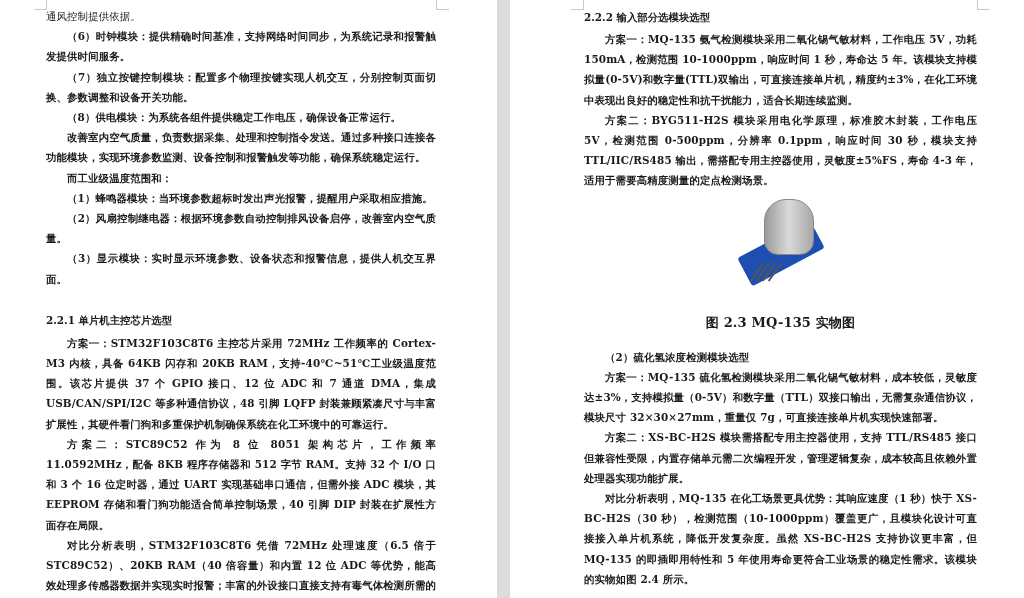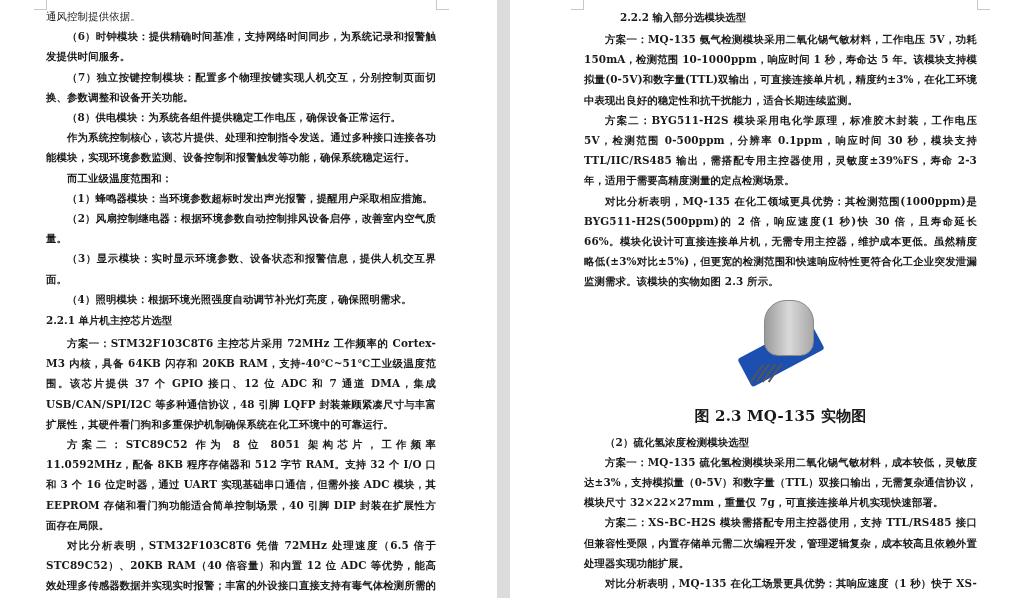--- a/index.html
+++ b/index.html
@@ -29,23 +29,23 @@
   #page-right .content { left:74px; width:393px; }
   p {
     margin:0; font-size:10.4px; line-height:20.2px; text-align:justify;
     letter-spacing:0.15px;
   }
   p.indent { text-indent:21px;font-weight:bold; }
   h3 {
     margin:0; font-size:10.4px; line-height:22px; font-weight:bold;
     font-family: "DejaVu Serif", "Liberation Serif", serif;
   }
-  .sec-title { margin-top:0; margin-bottom:2px; }
+  .sec-title { margin-top:20px; margin-bottom:2px; }
   .figure { text-align:center; }
-  .caption { font-size:15px; font-weight:bold; line-height:16px; text-align:center; margin:8px; }
+  .caption { font-size:13px; font-weight:bold; line-height:16px; text-align:center; margin:16px; }
   .sensor { position:relative; display:inline-block; width:110px; height:100px; margin-top:4px; }
   .sensor .board {
     position:absolute; left:14px; top:42px; width:82px; height:32px; background:#1d4fb0;
     transform:rotate(-28deg); border-radius:3px;
   }
   .sensor .can {
     position:absolute; left:38px; top:4px; width:48px; height:54px; border-radius:22px 22px 14px 14px;
     background:linear-gradient(90deg,#9a9a9a,#d9d9d9,#a8a8a8);
     border:1px solid #888;
   }
@@ -55,53 +55,51 @@
 <body>
 
 <div class="page" id="page-left">
   <div class="corner tl" style="left:34px;top:-1px;"></div>
   <div class="corner tr" style="left:436px;top:-1px;"></div>
   <div class="content">
     <p>通风控制提供依据。</p>
     <p class="indent">（6）时钟模块：提供精确时间基准，支持网络时间同步，为系统记录和报警触发提供时间服务。</p>
     <p class="indent">（7）独立按键控制模块：配置多个物理按键实现人机交互，分别控制页面切换、参数调整和设备开关功能。</p>
     <p class="indent">（8）供电模块：为系统各组件提供稳定工作电压，确保设备正常运行。</p>
-    <p class="indent">作为系统控制核心，该芯片提供、处理和控制指令发送。通过多种接口连接各功能模块，实现环境参数监测、设备控制和报警触发等功能，确保系统稳定运行。</p>
+    <p class="indent">改善室内空气质量，负责数据采集、处理和控制指令发送。通过多种接口连接各功能模块，实现环境参数监测、设备控制和报警触发等功能，确保系统稳定运行。</p>
     <p class="indent">而工业级温度范围和：</p>
     <p class="indent">（1）蜂鸣器模块：当环境参数超标时发出声光报警，提醒用户采取相应措施。</p>
     <p class="indent">（2）风扇控制继电器：根据环境参数自动控制排风设备启停，改善室内空气质量。</p>
     <p class="indent">（3）显示模块：实时显示环境参数、设备状态和报警信息，提供人机交互界面。</p>
-    <p class="indent">（4）照明模块：根据环境光照强度自动调节补光灯亮度，确保照明需求。</p>
     <h3 class="sec-title">2.2.1 单片机主控芯片选型</h3>
     <p class="indent">方案一：STM32F103C8T6 主控芯片采用 72MHz 工作频率的 Cortex-M3 内核，具备 64KB 闪存和 20KB RAM，支持-40℃~51℃工业级温度范围。该芯片提供 37 个 GPIO 接口、12 位 ADC 和 7 通道 DMA，集成 USB/CAN/SPI/I2C 等多种通信协议，48 引脚 LQFP 封装兼顾紧凑尺寸与丰富扩展性，其硬件看门狗和多重保护机制确保系统在化工环境中的可靠运行。</p>
     <p class="indent">方案二：STC89C52 作为 8 位 8051 架构芯片，工作频率 11.0592MHz，配备 8KB 程序存储器和 512 字节 RAM。支持 32 个 I/O 口和 3 个 16 位定时器，通过 UART 实现基础串口通信，但需外接 ADC 模块，其 EEPROM 存储和看门狗功能适合简单控制场景，40 引脚 DIP 封装在扩展性方面存在局限。</p>
     <p class="indent">对比分析表明，STM32F103C8T6 凭借 72MHz 处理速度（6.5 倍于 STC89C52）、20KB RAM（40 倍容量）和内置 12 位 ADC 等优势，能高效处理多传感器数据并实现实时报警；丰富的外设接口直接支持有毒气体检测所需的模拟量采集、无线通信等功能，而工业级温度范围和 FreeRTOS 支持更适应化工环境复杂需求，虽然单价略高但整体性价比显著。该模块的实物如图 2.2 所示。</p>
 
   </div>
 </div>
 
 <div class="gutter"></div>
 
 <div class="page" id="page-right">
   <div class="corner tl" style="left:61px;top:-1px;"></div>
   <div class="corner tr" style="left:467px;top:-1px;"></div>
   <div class="content">
-    <h3 style="margin-bottom:1px;margin-left:36px;">2.2.2 输入部分选模块选型</h3>
+    <h3 style="margin-bottom:1px;">2.2.2 输入部分选模块选型</h3>
     <p class="indent">方案一：MQ-135 氨气检测模块采用二氧化锡气敏材料，工作电压 5V，功耗 150mA，检测范围 10-1000ppm，响应时间 1 秒，寿命达 5 年。该模块支持模拟量(0-5V)和数字量(TTL)双输出，可直接连接单片机，精度约±3%，在化工环境中表现出良好的稳定性和抗干扰能力，适合长期连续监测。</p>
-    <p class="indent">方案二：BYG511-H2S 模块采用电化学原理，标准胶木封装，工作电压 5V，检测范围 0-500ppm，分辨率 0.1ppm，响应时间 30 秒，模块支持 TTL/IIC/RS485 输出，需搭配专用主控器使用，灵敏度±39%FS，寿命 2-3 年，适用于需要高精度测量的定点检测场景。</p>
-    <p class="indent">对比分析表明，MQ-135 在化工领域更具优势：其检测范围(1000ppm)是 BYG511-H2S(500ppm)的 2 倍，响应速度(1 秒)快 30 倍，且寿命延长 66%。模块化设计可直接连接单片机，无需专用主控器，维护成本更低。虽然精度略低(±3%对比±5%)，但更宽的检测范围和快速响应特性更符合化工企业突发泄漏监测需求。该模块的实物如图 2.3 所示。</p>
+    <p class="indent">方案二：BYG511-H2S 模块采用电化学原理，标准胶木封装，工作电压 5V，检测范围 0-500ppm，分辨率 0.1ppm，响应时间 30 秒，模块支持 TTL/IIC/RS485 输出，需搭配专用主控器使用，灵敏度±5%FS，寿命 4-3 年，适用于需要高精度测量的定点检测场景。</p>
     <div class="figure">
       <div class="sensor">
         <div class="board"></div>
         <div class="pin" style="left:30px;"></div>
         <div class="pin" style="left:36px;"></div>
         <div class="pin" style="left:42px;"></div>
         <div class="pin" style="left:48px;"></div>
         <div class="can"></div>
       </div>
       <p class="caption">图 2.3 MQ-135 实物图</p>
     </div>
     <p class="indent">（2）硫化氢浓度检测模块选型</p>
-    <p class="indent">方案一：MQ-135 硫化氢检测模块采用二氧化锡气敏材料，成本较低，灵敏度达±3%，支持模拟量（0-5V）和数字量（TTL）双接口输出，无需复杂通信协议，模块尺寸 32×22×27mm，重量仅 7g，可直接连接单片机实现快速部署。</p>
+    <p class="indent">方案一：MQ-135 硫化氢检测模块采用二氧化锡气敏材料，成本较低，灵敏度达±3%，支持模拟量（0-5V）和数字量（TTL）双接口输出，无需复杂通信协议，模块尺寸 32×30×27mm，重量仅 7g，可直接连接单片机实现快速部署。</p>
     <p class="indent">方案二：XS-BC-H2S 模块需搭配专用主控器使用，支持 TTL/RS485 接口但兼容性受限，内置存储单元需二次编程开发，管理逻辑复杂，成本较高且依赖外置处理器实现功能扩展。</p>
     <p class="indent">对比分析表明，MQ-135 在化工场景更具优势：其响应速度（1 秒）快于 XS-BC-H2S（30 秒），检测范围（10-1000ppm）覆盖更广，且模块化设计可直接接入单片机系统，降低开发复杂度。虽然 XS-BC-H2S 支持协议更丰富，但 MQ-135 的即插即用特性和 5 年使用寿命更符合工业场景的稳定性需求。该模块的实物如图 2.4 所示。</p>
   </div>
 </div>
 
 </body></html>

